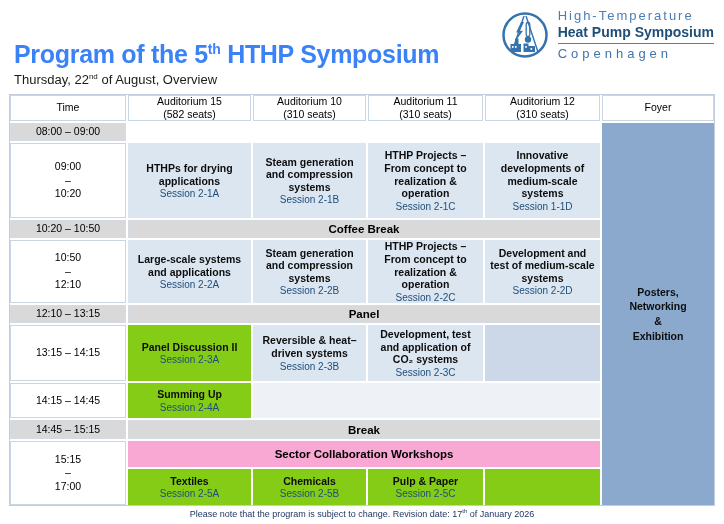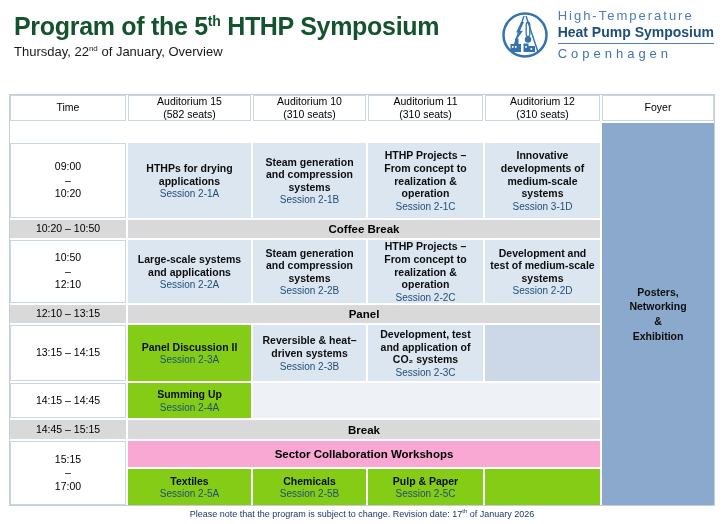--- a/index.html
+++ b/index.html
@@ -2,21 +2,21 @@
 <html><head>
 <meta charset="utf-8">
 <style>
   html,body { margin:0; padding:0; background:#ffffff; }
   .page {
     position:relative; width:724px; height:524px; background:#ffffff;
     font-family:"Liberation Sans", sans-serif; color:#000; overflow:hidden;
   }
   
   .page-header { position:absolute; left:14px; top:12px; }
-  .page-title { font-size:25px; font-weight:bold; color:#14532d; letter-spacing:-0.3px; }
+  .page-title { font-size:25px; font-weight:bold; color:#3b82f6; letter-spacing:-0.3px;margin-top:28px; }
   .page-title sup { font-size:14px; }
   .page-subtitle { font-size:13px; color:#1a1a1a; margin-top:3px; }
   .page-subtitle sup { font-size:8px; }
   .logo { position:absolute; right:10px; top:8px; display:flex; align-items:center; gap:9px; }
   .logo-text { display:flex; flex-direction:column; align-items:flex-start; }
   .logo-line1 { font-size:13px; letter-spacing:2px; color:#4b7db6; white-space:nowrap; }
   .logo-line2 { font-size:14px; font-weight:bold; color:#1f4e79; white-space:nowrap; margin-top:1px; }
   .logo-divider { width:100%; border-top:1.5px solid #4b7db6; margin:3px 0 2px 0; }
   .logo-line3 { font-size:13px; letter-spacing:4px; color:#3f74ad; white-space:nowrap; }
   
@@ -46,21 +46,21 @@
                  font-size:9px; color:#1f3864; }
   .footer-note sup { font-size:6px; }
 </style>
 </head>
 <body>
 
 <div class="page">
 
   <div class="page-header">
     <div class="page-title"><span>Program of the 5</span><sup>th</sup><span> HTHP Symposium</span></div>
-    <div class="page-subtitle"><span>Thursday, 22</span><sup>nd</sup><span> of January, Overview</span></div>
+    <div class="page-subtitle"><span>Thursday, 22</span><sup>nd</sup><span> of August, Overview</span></div>
   </div>
 
   <div class="logo">
     <svg width="48" height="48" viewBox="0 0 48 48">
       <circle cx="24" cy="24" r="21.5" fill="#ffffff" stroke="#3473ad" stroke-width="2.5"></circle>
       <path d="M23 5 L11 41" stroke="#3473ad" stroke-width="1.4" fill="none"></path>
       <path d="M25 5 L37 41" stroke="#3473ad" stroke-width="1.4" fill="none"></path>
       <path d="M20 11 L15.2 21.5 L18.3 21.5 L14.2 30.5 L22 19.8 L18.8 19.8 L23 11 Z" fill="#3473ad"></path>
       <rect x="25.2" y="11.5" width="3.6" height="14" rx="1.8" fill="none" stroke="#3473ad" stroke-width="1.3"></rect>
       <circle cx="27" cy="28.5" r="3.2" fill="#3473ad"></circle>
@@ -104,41 +104,42 @@
         <div>Foyer</div>
       </div>
 
     <div class="cell foyer" style="grid-area:2/6/12/7">
       <div>Posters,</div>
       <div>Networking</div>
       <div>&amp;</div>
       <div>Exhibition</div>
     </div>
 
+    <div class="cell tgray time" style="grid-area:2/1/3/2">08:00 – 09:00</div>
 
     <div class="cell time" style="grid-area:3/1/4/2">
       <div>09:00</div>
       <div>–</div>
       <div>10:20</div>
     </div>
     <div class="cell sess" style="grid-area:3/2/4/3">
       <div class="sess-title">HTHPs for drying applications</div>
       <div class="sess-code">Session 2-1A</div>
     </div>
     <div class="cell sess" style="grid-area:3/3/4/4">
       <div class="sess-title">Steam generation and compression systems</div>
       <div class="sess-code">Session 2-1B</div>
     </div>
     <div class="cell sess" style="grid-area:3/4/4/5">
       <div class="sess-title">HTHP Projects – From concept to realization &amp; operation</div>
       <div class="sess-code">Session 2-1C</div>
     </div>
     <div class="cell sess" style="grid-area:3/5/4/6">
       <div class="sess-title">Innovative developments of medium-scale systems</div>
-      <div class="sess-code">Session 3-1D</div>
+      <div class="sess-code">Session 1-1D</div>
     </div>
 
     <div class="cell tgray time" style="grid-area:4/1/5/2">10:20 – 10:50</div>
     <div class="cell band" style="grid-area:4/2/5/6">Coffee Break</div>
 
     <div class="cell time" style="grid-area:5/1/6/2">
       <div>10:50</div>
       <div>–</div>
       <div>12:10</div>
     </div>

